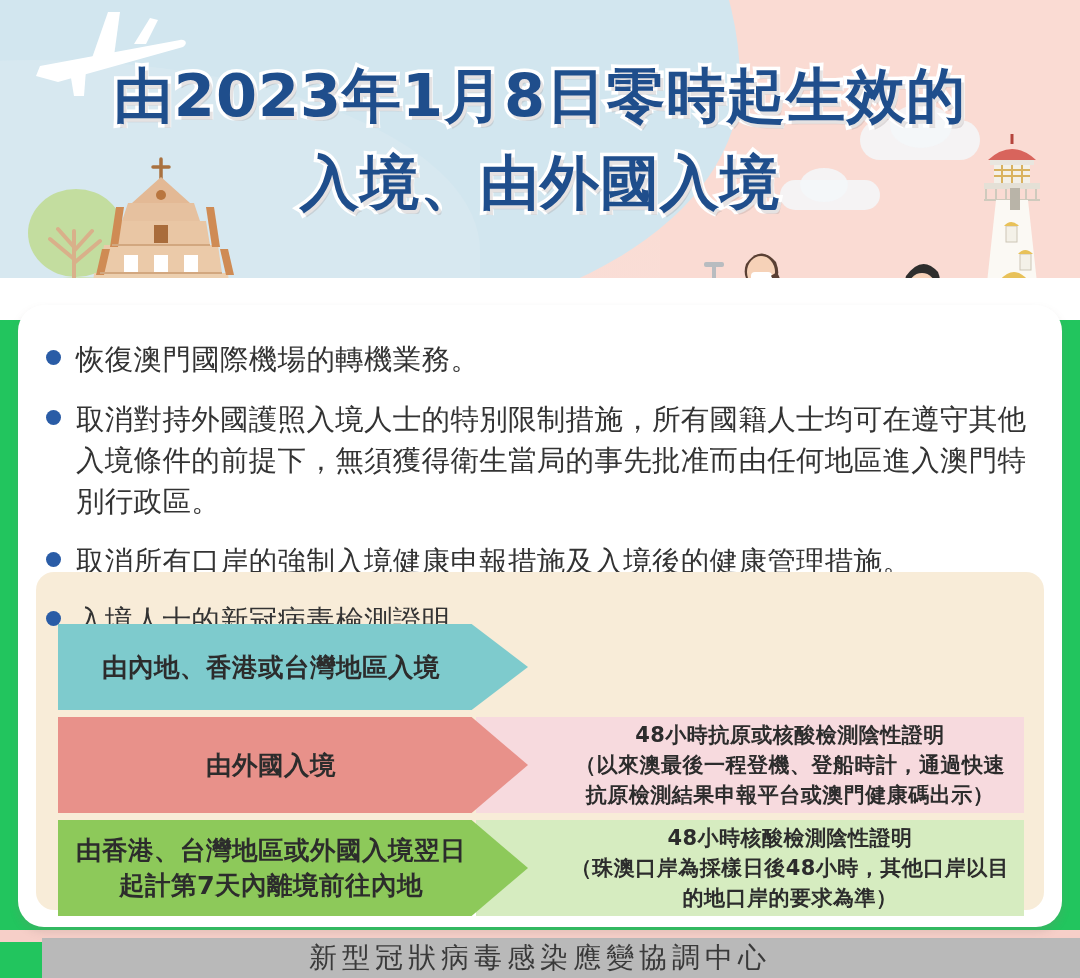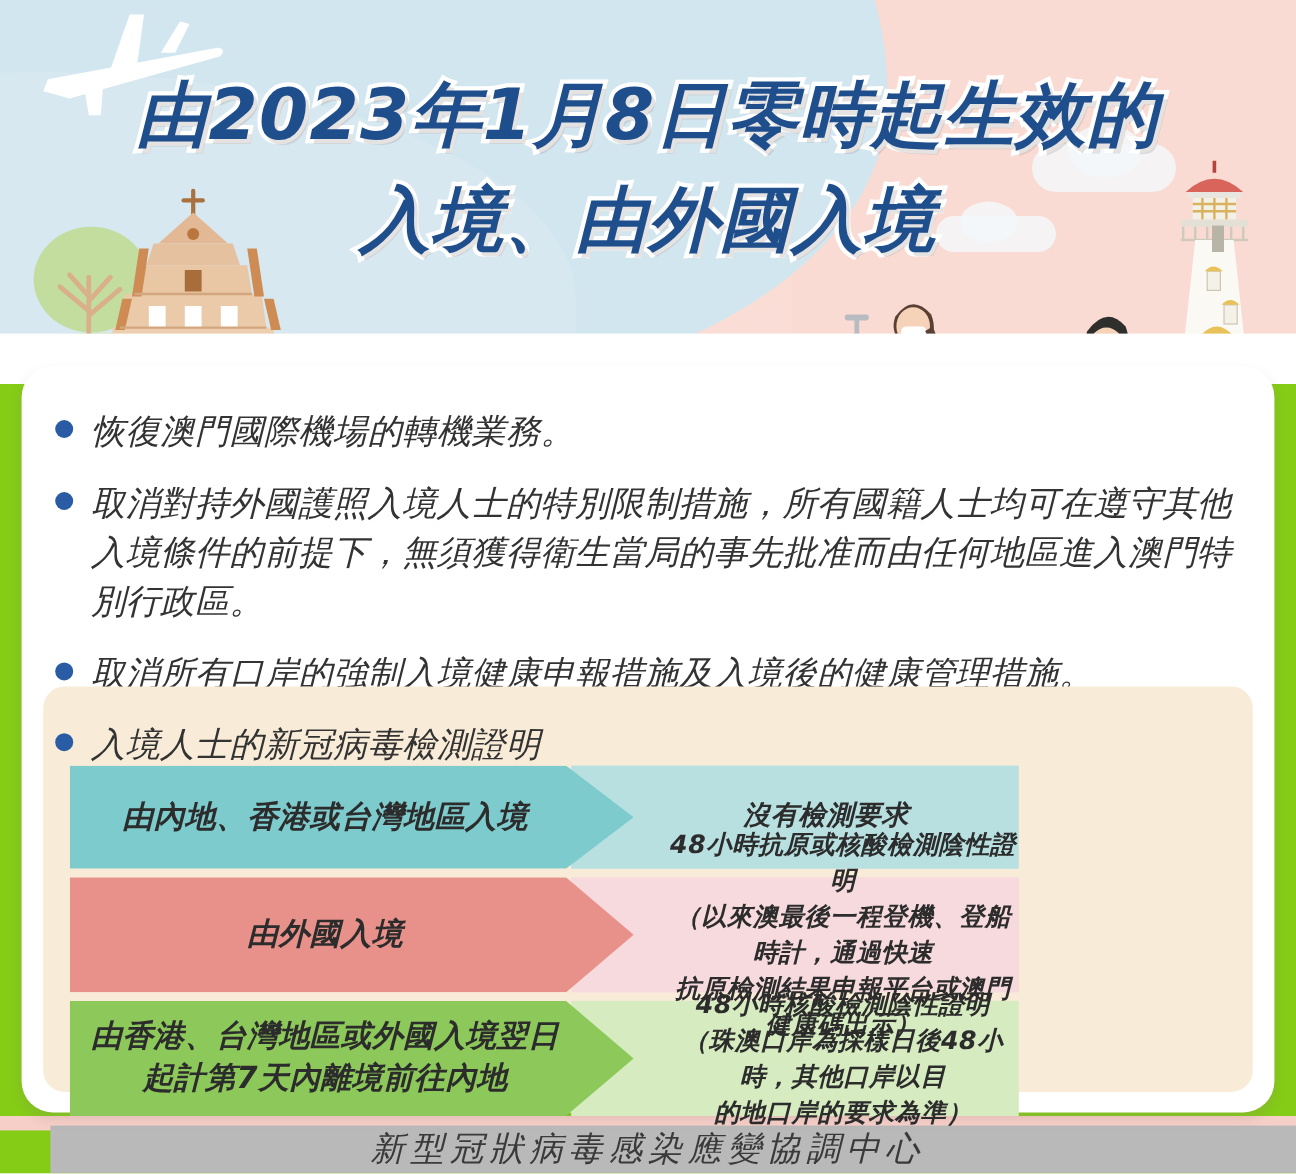--- a/index.html
+++ b/index.html
@@ -9,23 +9,22 @@
     width: 1080px;
     height: 978px;
     overflow: hidden;
     font-family: "Liberation Sans", "DejaVu Sans", sans-serif;
   }
 
   #poster {
     position: relative;
     width: 1080px;
     height: 978px;
-    background: #84cc16;
+    background: #22c55e;
     overflow: hidden;
-    font-style: italic;
   }
 
   
   .header-art {
     position: absolute;
     left: 0; top: 0;
     width: 1080px; height: 320px;
     overflow: hidden;
     background: linear-gradient(175deg, #fbdcd2 0%, #fbdcd2 40%, #f9ded8 100%);
   }
@@ -139,22 +138,22 @@
     left: 18px; top: 267px;
     width: 1008px; height: 338px;
     background: #f8ecd8;
     border-radius: 18px;
   }
   .cream .bullet-row { margin: 0; padding: 28px 0 4px 8px; }
 
   
   .tbl {
     position: absolute;
-    left: 22px; top: 66px;
-    width: 791px;
+    left: 22px; top: 52px;
+    width: 966px;
   }
   .trow {
     position: relative;
     display: flex;
     margin-bottom: 7px;
     height: 86px;
   }
   .trow.tall { height: 96px; }
 
   .tleft {
@@ -447,24 +446,20 @@
         <span class="btext">入境人士的新冠病毒檢測證明</span>
       </div>
 
       <div class="tbl">
 
         <div class="trow">
           <div class="tleft">
             <span class="chev" style="background:#7ecbcd"></span>
             <span class="lbl">由內地、香港或台灣地區入境</span>
           </div>
-          <div class="tright">
-            <span class="bg" style="background:#b8e0e1"></span>
-            <span class="lbl">沒有檢測要求</span>
-          </div>
         </div>
 
         <div class="trow tall">
           <div class="tleft">
             <span class="chev" style="background:#e8918a"></span>
             <span class="lbl">由外國入境</span>
           </div>
           <div class="tright small">
             <span class="bg" style="background:#f7dade"></span>
             <span class="lbl">48小時抗原或核酸檢測陰性證明

